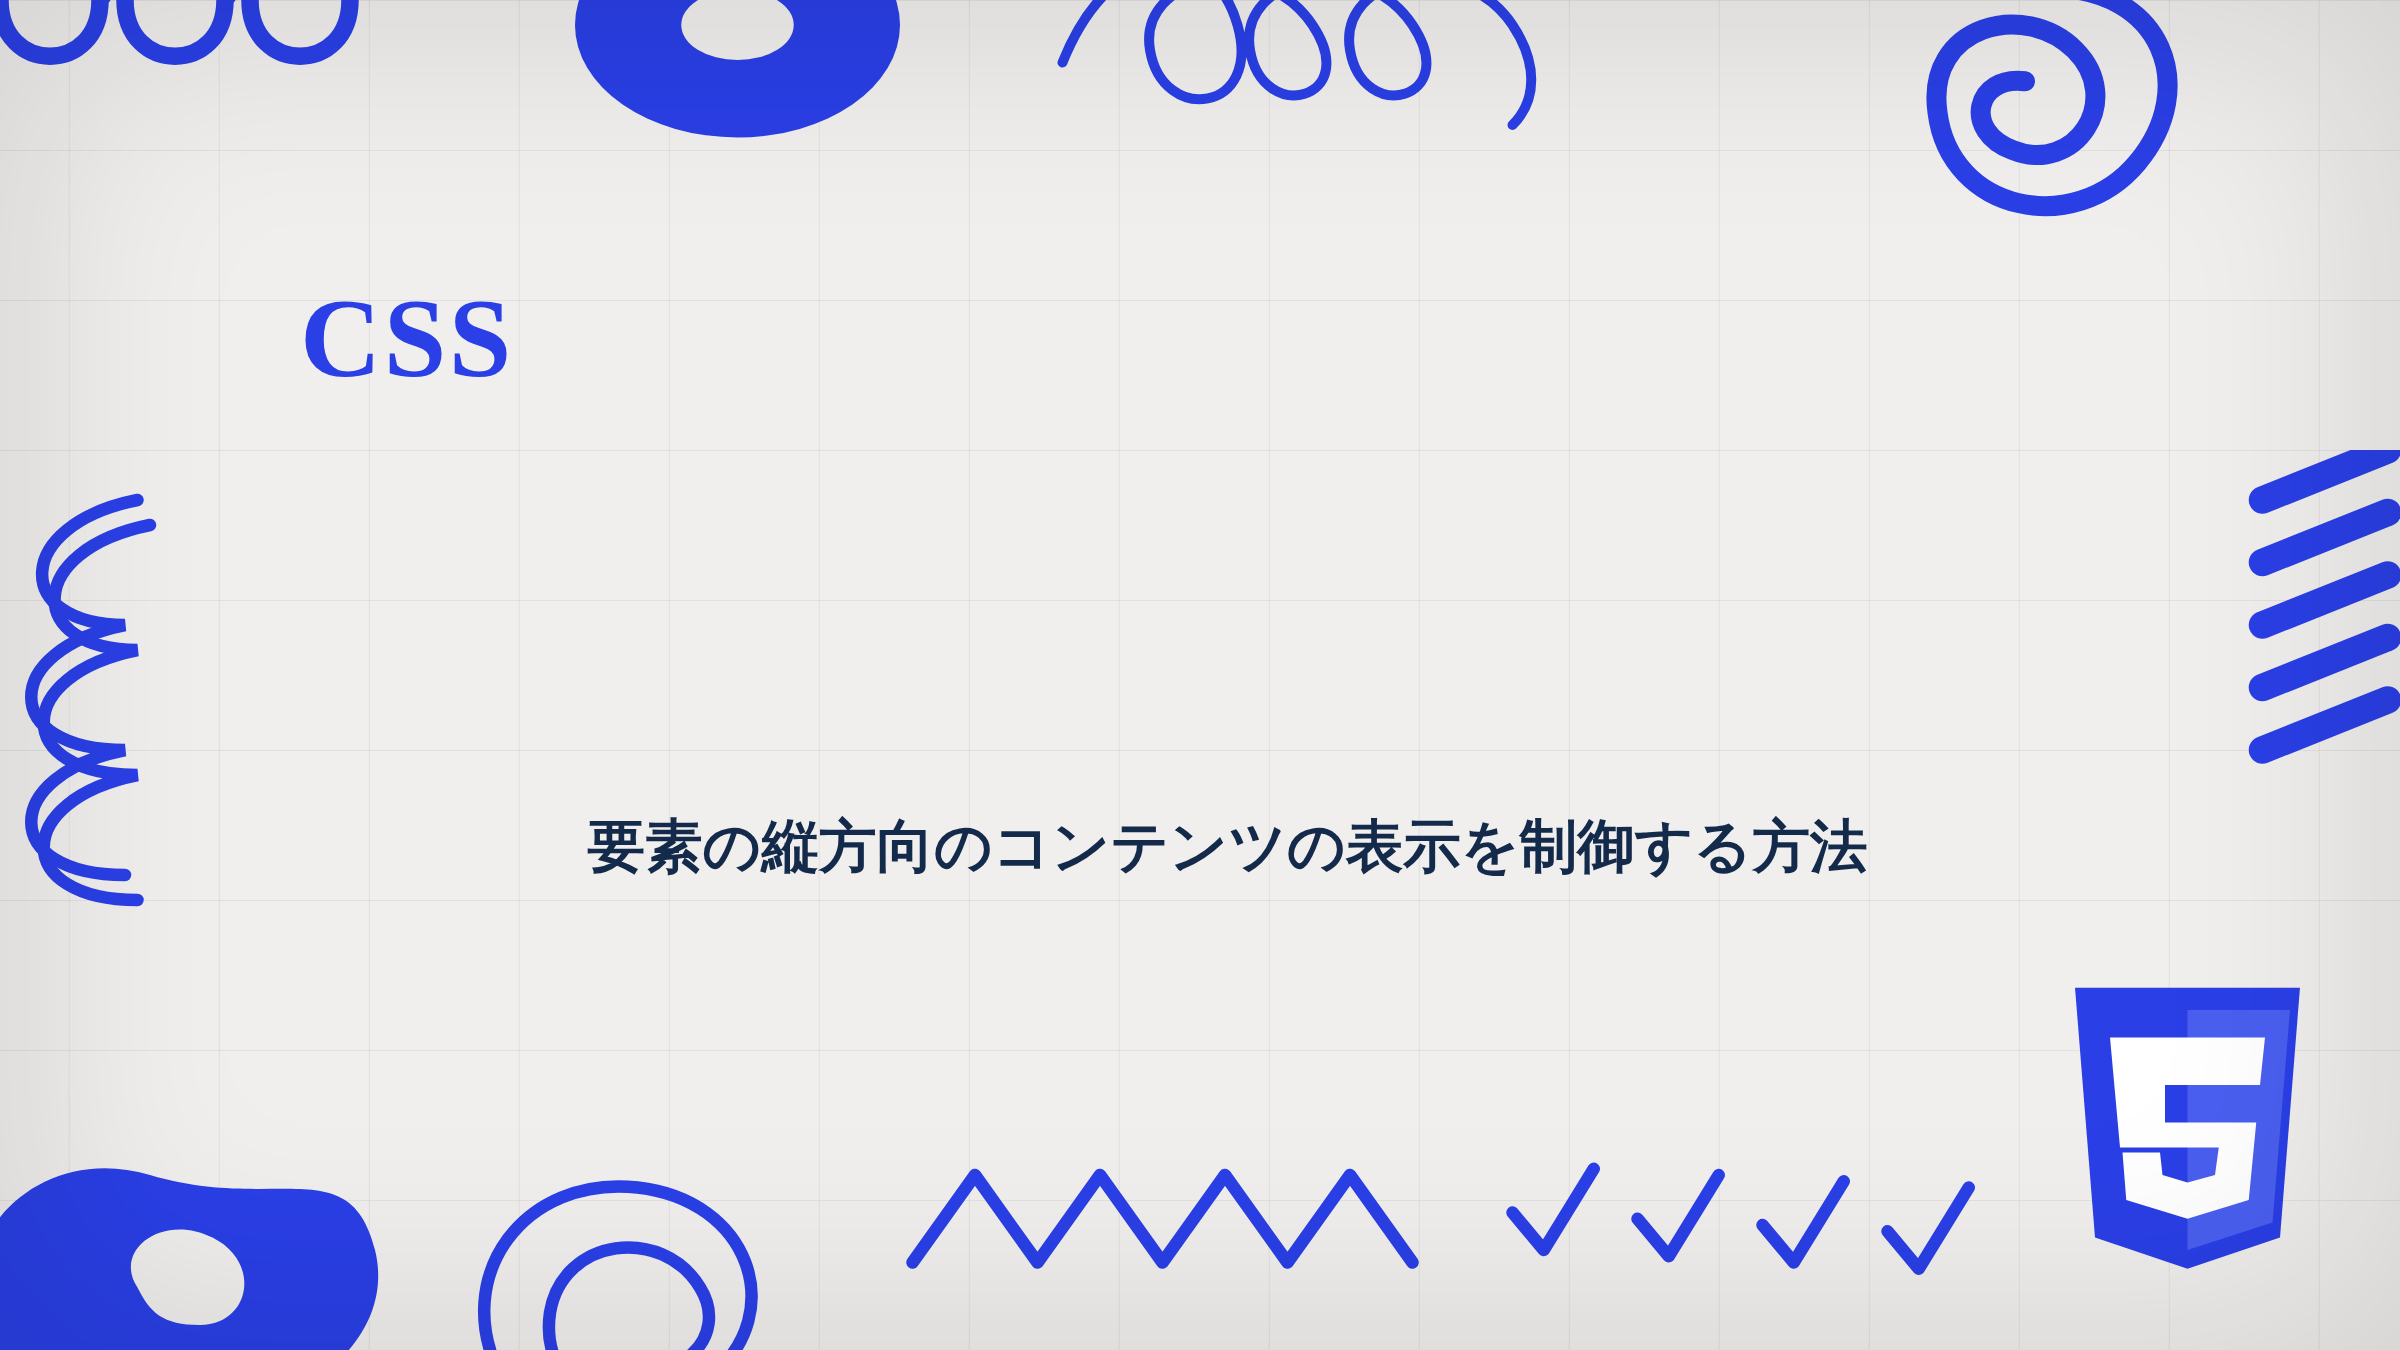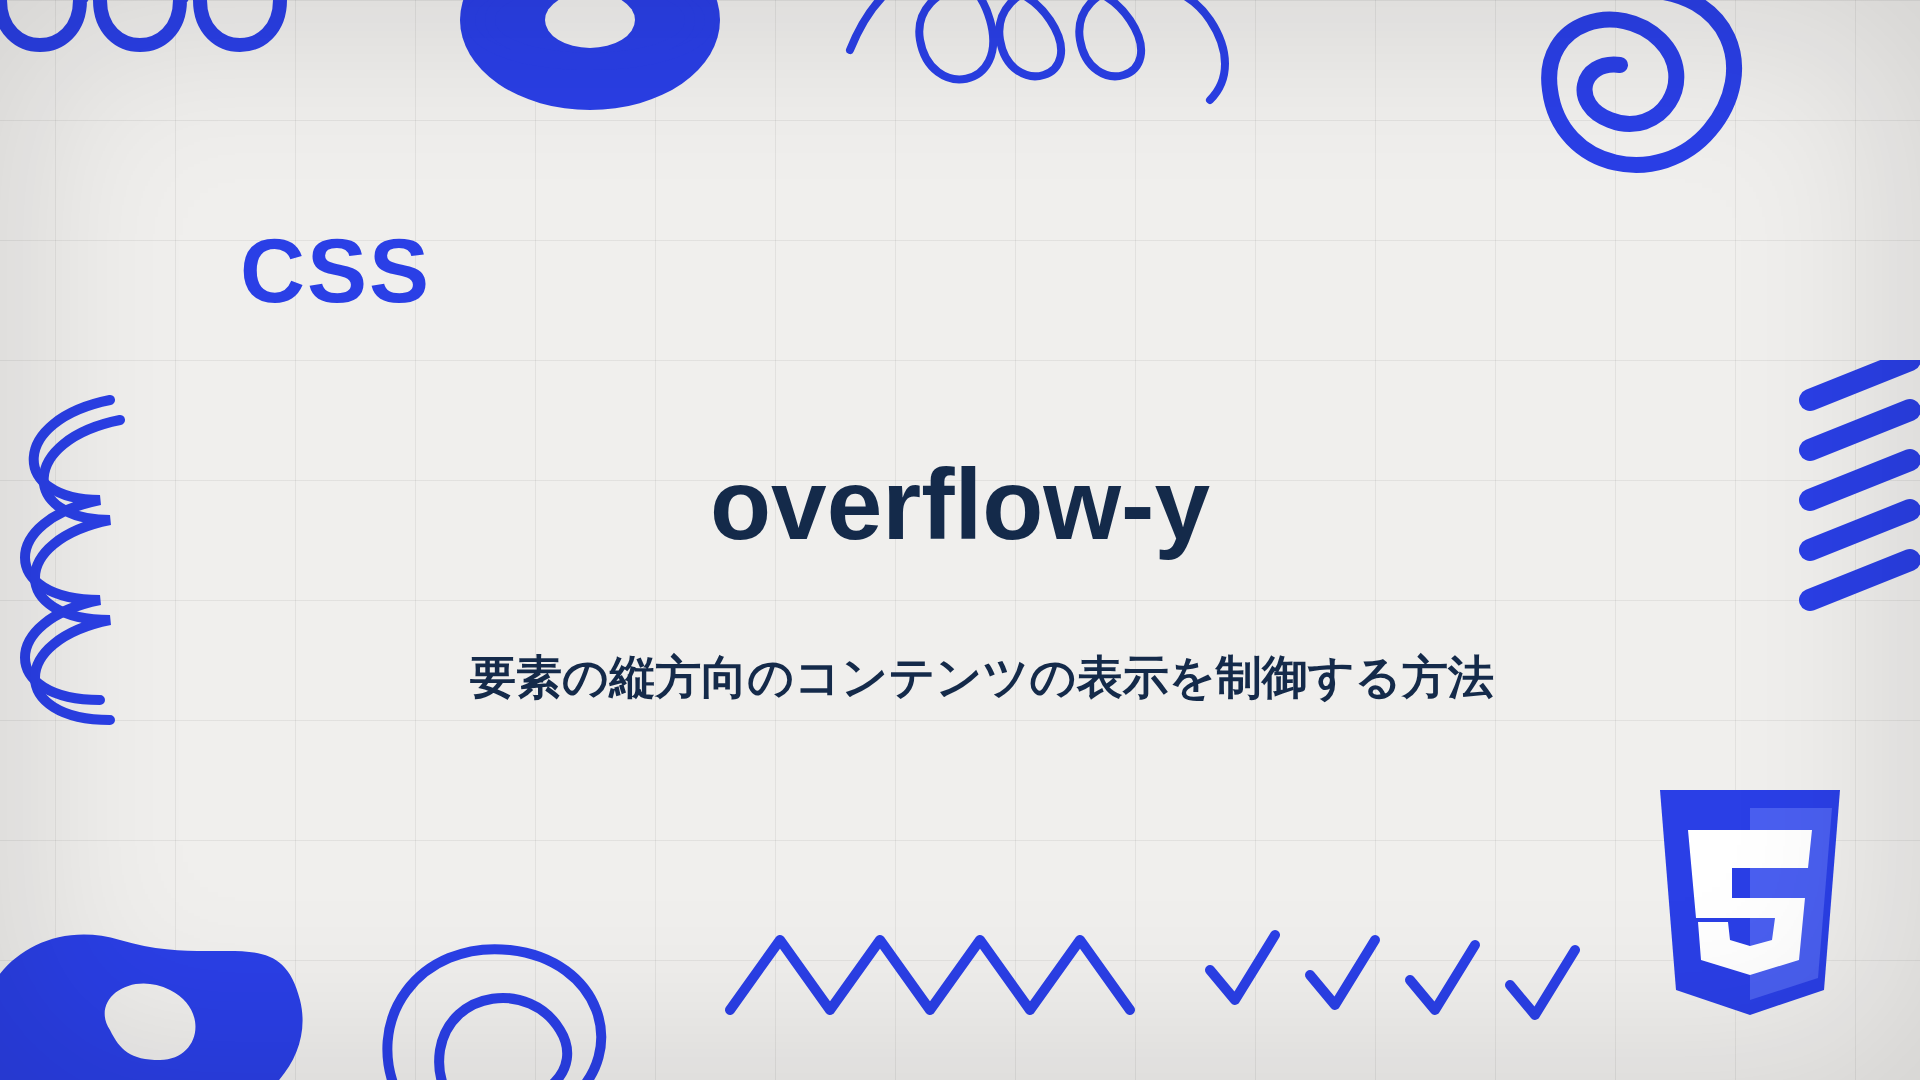--- a/index.html
+++ b/index.html
@@ -20,20 +20,21 @@
   .vignette {
     position: absolute; inset: 0;
     box-shadow: inset 0 0 180px 20px rgba(0,0,0,0.12);
     pointer-events: none;
   }
   .content {
     position: absolute; inset: 0;
     display: flex; flex-direction: column;
     align-items: center; justify-content: center;
     text-align: center;
+    font-family: Liberation Serif, serif;
   }
   .label {
     position: absolute;
     top: 220px; left: 240px;
     font-size: 90px;
     font-weight: 800;
     color: #2a3fe6;
     letter-spacing: 2px;
   }
   .title {
@@ -121,18 +122,18 @@
 
 <svg class="css3-badge" viewBox="0 0 220 250">
   <path class="fill-blue" d="M20 0 L200 0 L184 200 L110 225 L36 200 Z"></path>
   <path fill="#4a5ff0" d="M110 18 L192 18 L178 188 L110 210 Z"></path>
   <path fill="#ffffff" d="M48 40 L172 40 L168 78 L92 78 L92 108 L165 108 L159 170 L110 185 L61 170 L58 132 L88 132 L90 150 L110 156 L132 150 L135 128 L56 128 Z"></path>
 </svg>
 
 <div class="content">
   <div class="label">CSS</div>
   <div class="title">
-    <span>overflow-y</span><br>
+    <br>
   </div>
   <div class="subtitle">要素の縦方向のコンテンツの表示を制御する方法</div>
 </div>
 
 <div class="vignette"></div>
 
 </body></html>

